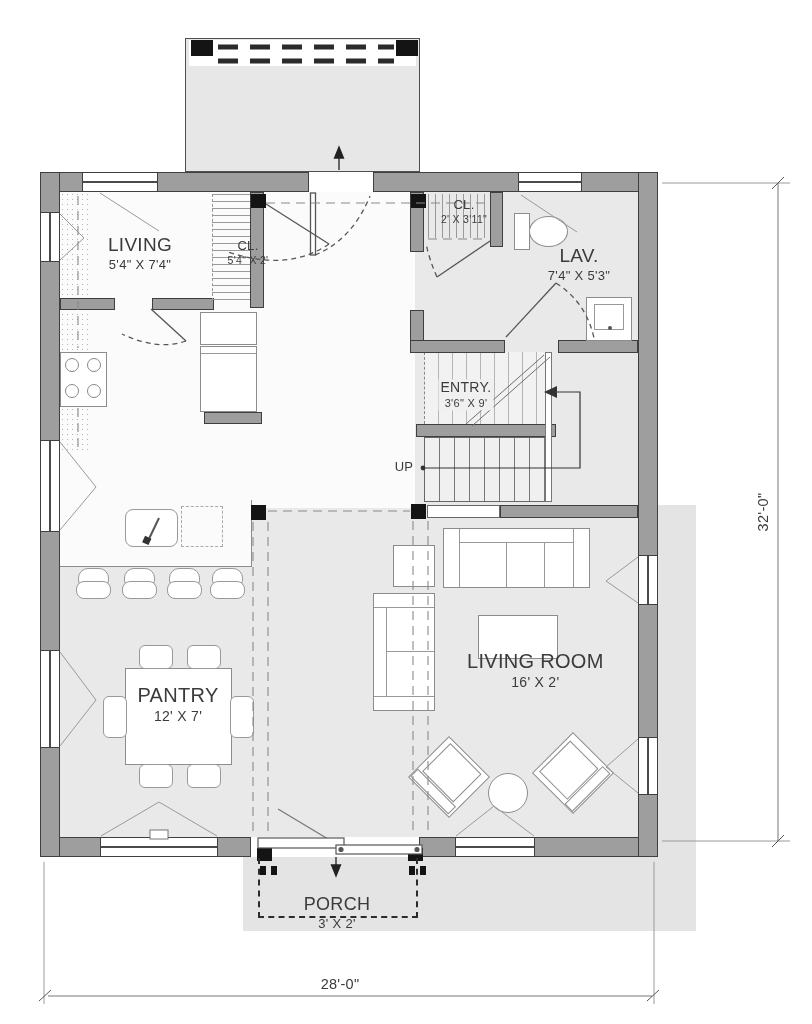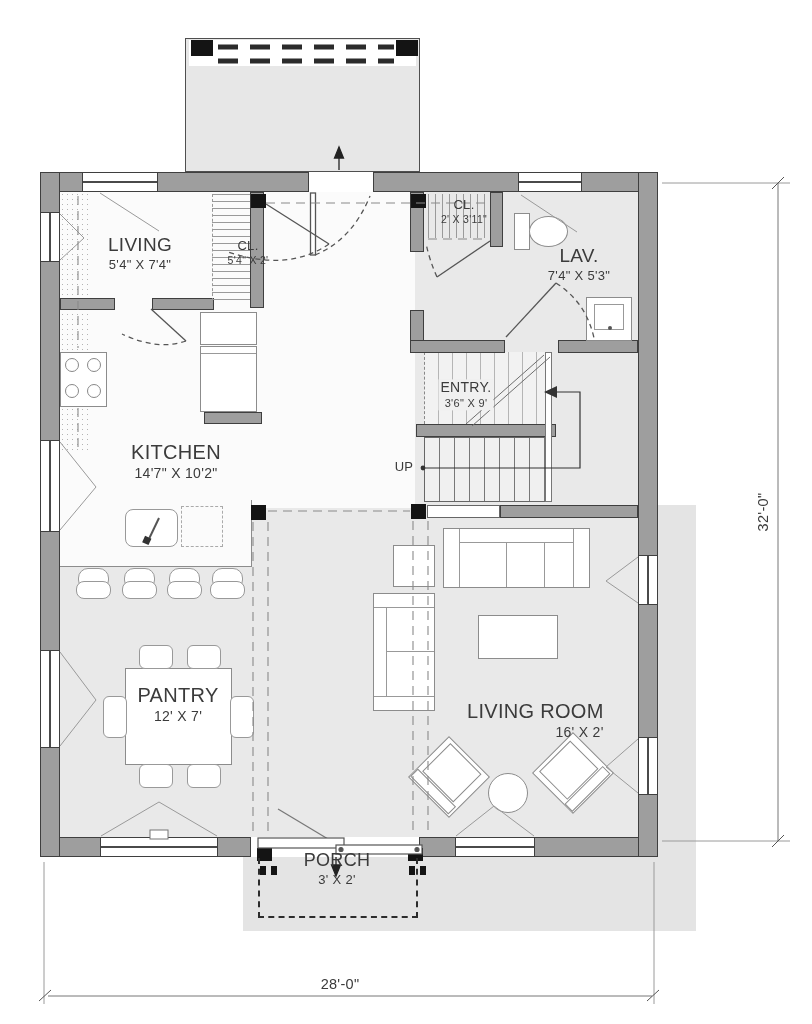--- a/index.html
+++ b/index.html
@@ -259,33 +259,29 @@
     <span class="nm" style="font-size:19px">LAV.</span>
     <span class="dm" style="font-size:13px">7'4" X 5'3"</span>
   </div>
   <div class="abs lbl" style="left:466px;top:395px;background:#f0f0f0;padding:0 2px">
     <span class="nm" style="font-size:14px">ENTRY.</span>
     <span class="dm" style="font-size:11px">3'6" X 9'</span>
   </div>
   <div class="abs lbl" style="left:404px;top:467px">
     <span class="nm" style="font-size:13px">UP</span>
   </div>
-  <div class="abs lbl" style="left:176px;top:461px">
-    <span class="nm" style="font-size:20px">KITCHEN</span>
-    <span class="dm" style="font-size:14px">14'7" X 10'2"</span>
-  </div>
   <div class="abs lbl" style="left:178px;top:704px">
     <span class="nm" style="font-size:20px">PANTRY</span>
     <span class="dm" style="font-size:14px">12' X 7'</span>
   </div>
-  <div class="abs lbl" style="left:467px;top:720px;transform:translate(0,-50%);text-align:right">
+  <div class="abs lbl" style="left:467px;top:670px;transform:translate(0,-50%);text-align:center">
     <span class="nm" style="font-size:20px">LIVING ROOM</span>
     <span class="dm" style="font-size:14px">16' X 2'</span>
   </div>
-  <div class="abs lbl" style="left:337px;top:868px">
+  <div class="abs lbl" style="left:337px;top:912px">
     <span class="nm" style="font-size:18px">PORCH</span>
     <span class="dm" style="font-size:13px">3' X 2'</span>
   </div>
   <div class="abs lbl" style="left:340px;top:984px">
     <span class="nm" style="font-size:14.5px">28'-0"</span>
   </div>
   <div class="abs lbl" style="left:763px;top:512px;transform:translate(-50%,-50%) rotate(-90deg)">
     <span class="nm" style="font-size:14.5px">32'-0"</span>
   </div>
 

